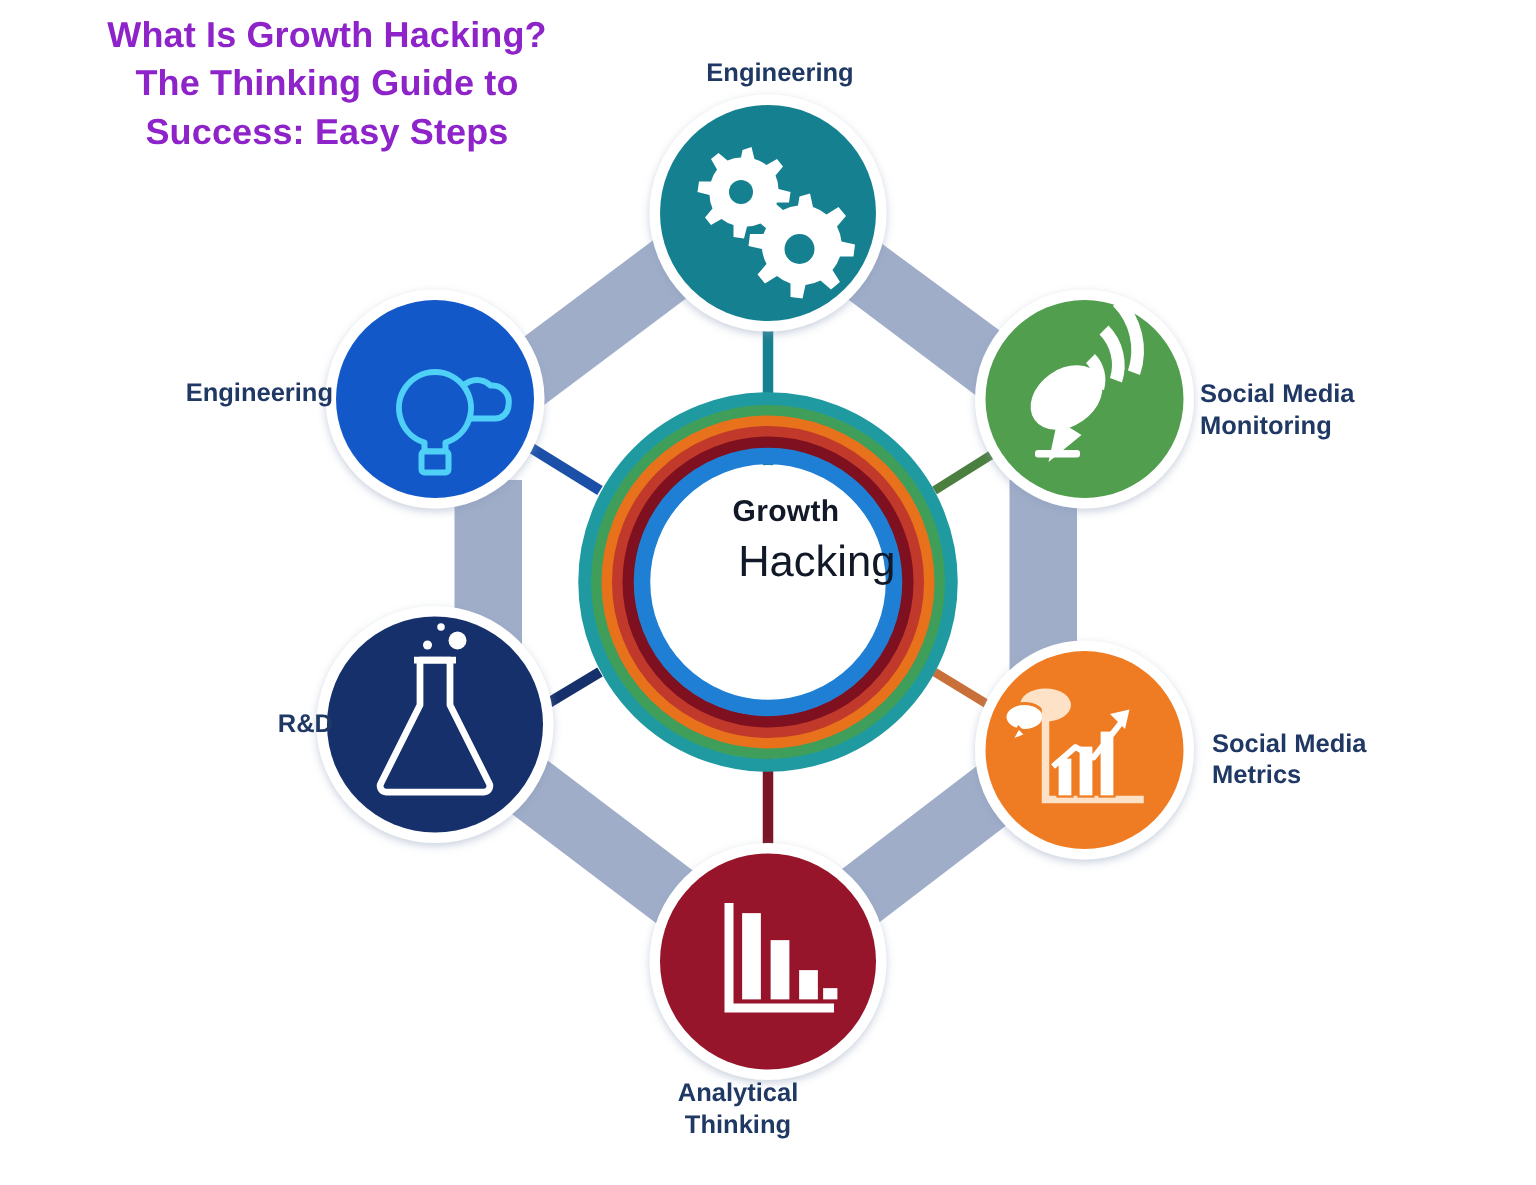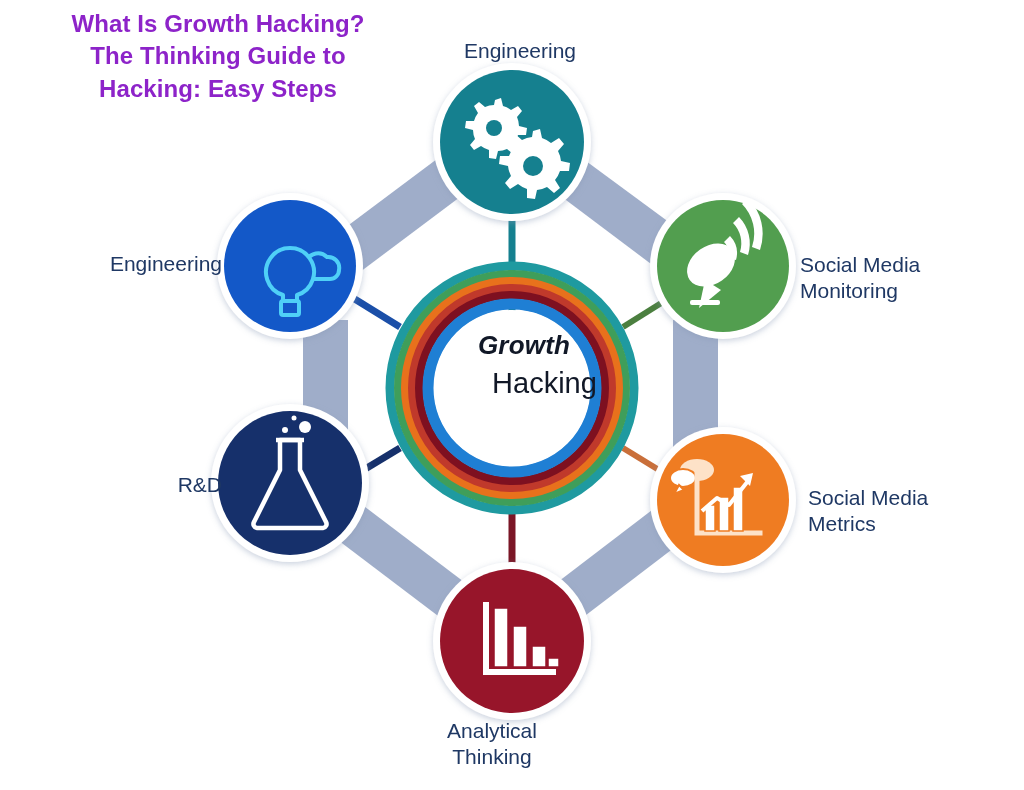--- a/index.html
+++ b/index.html
@@ -43,53 +43,53 @@
     left: 0;
     top: 0;
     width: 1024px;
     height: 790px;
   }
 
   
   .node-label {
     position: absolute;
     color: #1f3864;
-    font-size: 21px;
-    font-weight: normal;
+    font-size: 17px;
+    font-weight: bold;
     line-height: 1.25;
     text-align: center;
     white-space: pre-line;
   }
   .lbl-engineering { left: 440px; top: 38px;  width: 160px; }
   .lbl-smmonitor   { left: 800px; top: 252px; width: 160px; text-align: left;}
   .lbl-smmetrics   { left: 808px; top: 485px; width: 160px; text-align: left;}
   .lbl-analytical  { left: 412px; top: 718px; width: 160px; }
   .lbl-rnd         { left: 112px; top: 472px; width: 110px; text-align: right;}
   .lbl-creativity  { left: 92px;  top: 251px; width: 130px; text-align: right;}
 
   .center-text {
     position: absolute;
     left: 434px;
     top: 330px;
     width: 180px;
     text-align: center;
     color: #111827;
   }
-  .center-line1 { display:block; font-size: 26px; font-weight: bold; letter-spacing: .2px; font-style: italic;}
+  .center-line1 { display:block; font-size: 20px; font-weight: bold; letter-spacing: .2px;}
   .center-line2 { display:block; font-size: 29px; font-weight: normal; margin-top: 6px; margin-left: 41px;}
 </style>
 </head>
 <body>
 
 <div id="canvas">
 
   <div class="title">
     <span class="title-line">What Is Growth Hacking?</span>
     <span class="title-line">The Thinking Guide to</span>
-    <span class="title-line">Hacking: Easy Steps</span>
+    <span class="title-line">Success: Easy Steps</span>
   </div>
 
   <svg class="diagram" viewBox="0 0 1024 790">
 
     <defs>
 
       <filter id="softshadow" x="-30%" y="-30%" width="160%" height="160%">
         <feDropShadow dx="0" dy="2" stdDeviation="3" flood-color="#8898b5" flood-opacity="0.45"></feDropShadow>
       </filter>
     </defs>

